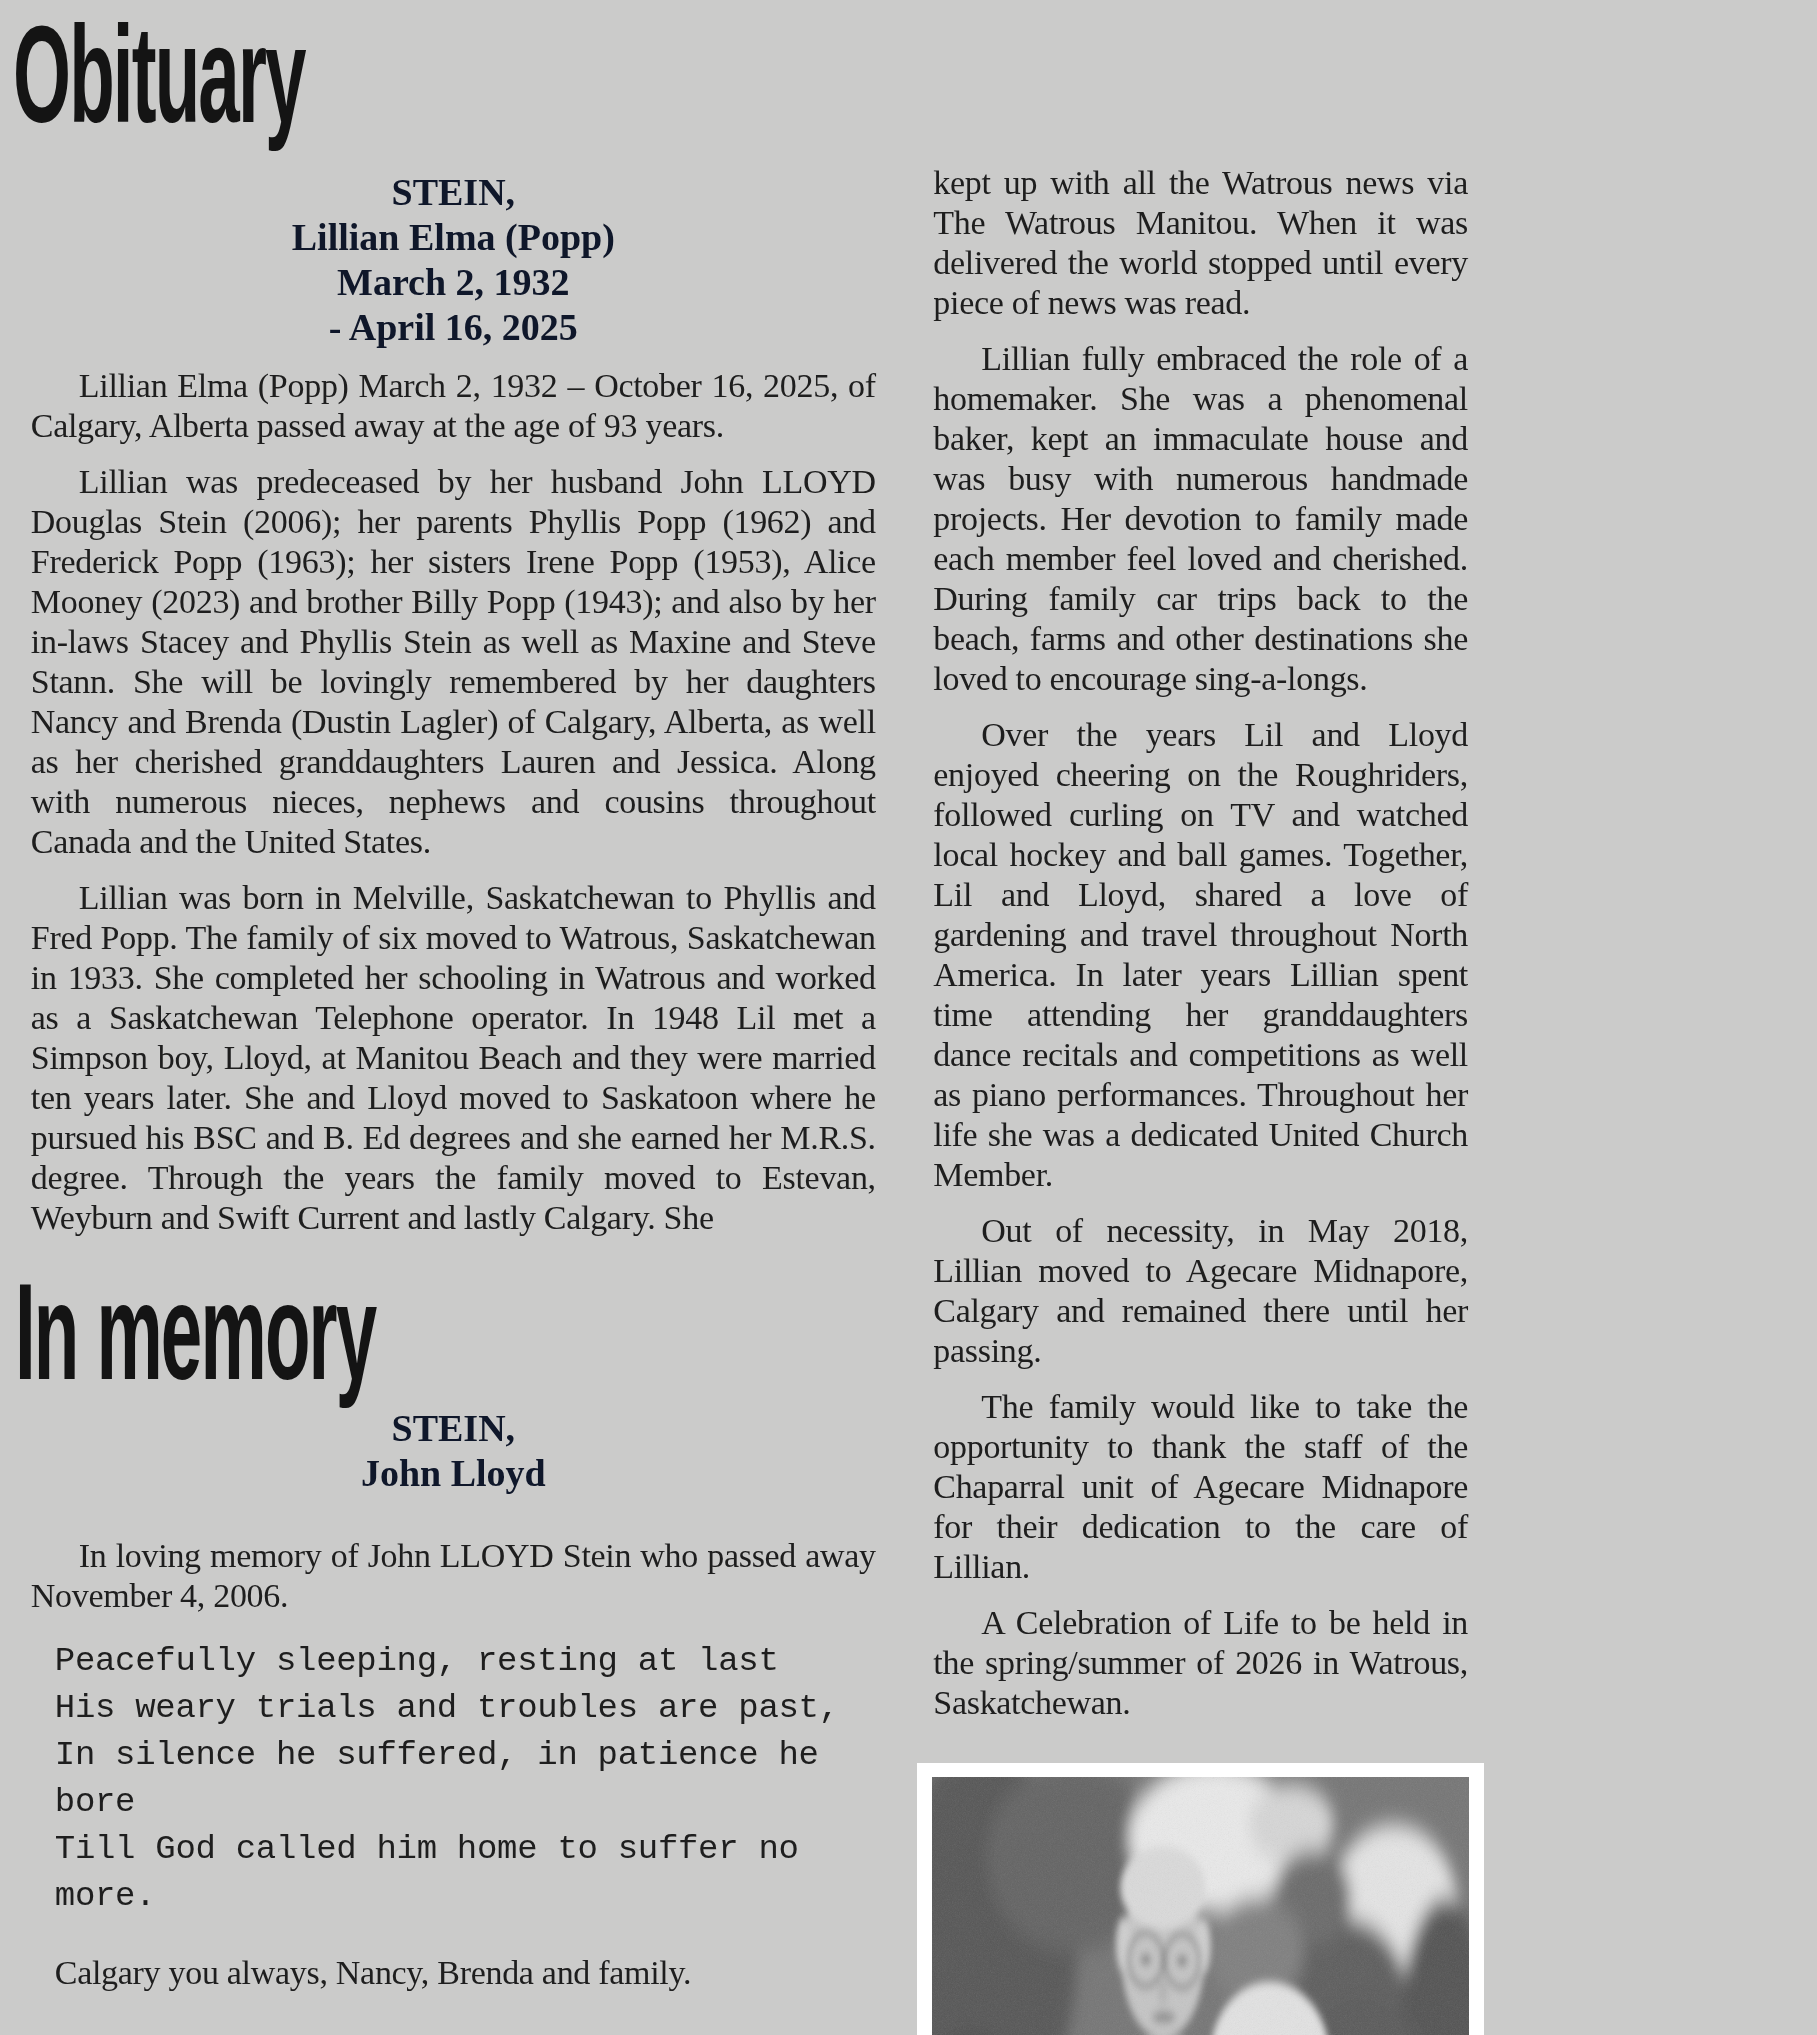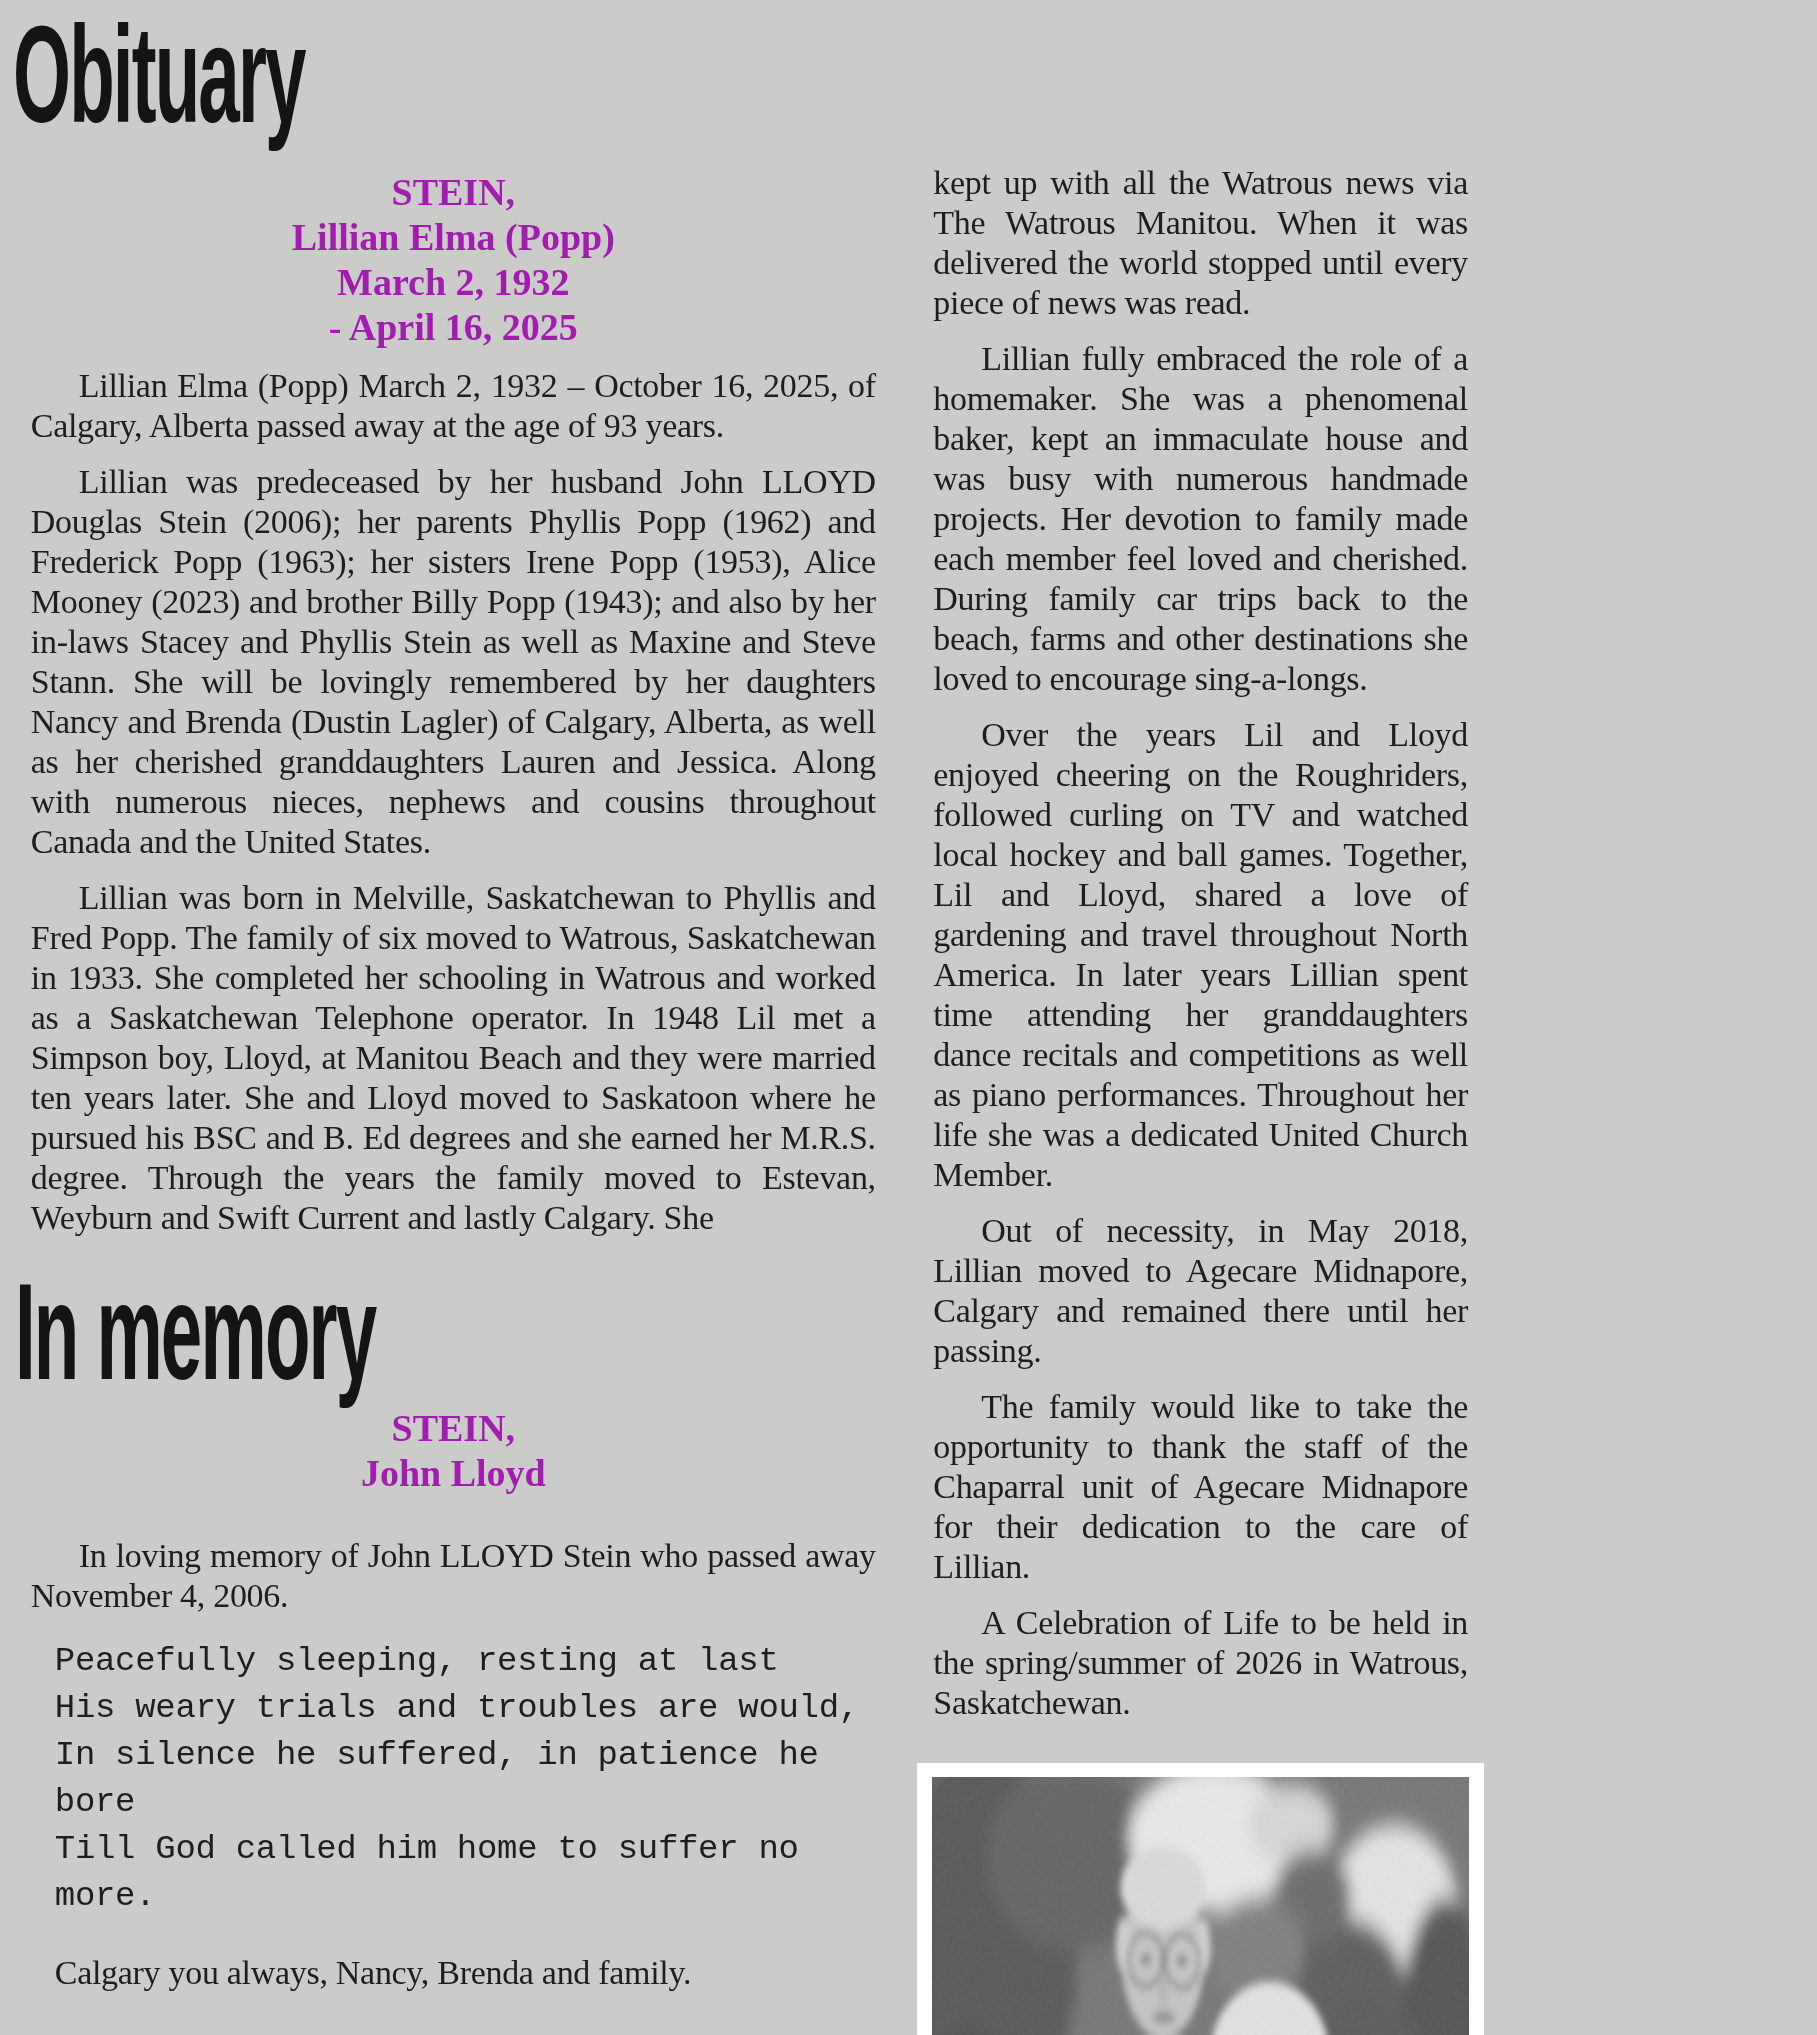--- a/index.html
+++ b/index.html
@@ -33,21 +33,21 @@
     align-items: flex-start;
   }
   .col-left  { width: 877px; flex: 0 0 auto; }
   .col-right { flex: 1 1 auto; min-width: 0; }
   .col-head {
     padding-top: 23px;
     text-align: center;
     font-weight: 700;
     font-size: 38px;
     line-height: 45px;
-    color: #a21caf;
+    color: #0f172a;
   }
   .body-text { margin-top: 8.7px; }
   .para {
     margin: 16px;
     font-size: 34px;
     line-height: 40px;
     text-align: justify;
     text-align-last: left;
     text-indent: 48px;
     letter-spacing: -0.3px;
@@ -104,21 +104,21 @@
 
       <div class="col-head memory-head">
         <div>STEIN,</div>
         <div>John Lloyd</div>
       </div>
 
       <p class="para memory-intro">In loving memory of John LLOYD Stein who passed away November 4, 2006.</p>
 
       <div class="poem">
         <div class="poem-line">Peacefully sleeping, resting at last</div>
-        <div class="poem-line">His weary trials and troubles are would,</div>
+        <div class="poem-line">His weary trials and troubles are past,</div>
         <div class="poem-line">In silence he suffered, in patience he bore</div>
         <div class="poem-line">Till God called him home to suffer no more.</div>
       </div>
 
       <div class="closing">Calgary you always, Nancy, Brenda and family.</div>
     </div>
 
     <div class="col-right">
       <div class="body-text" style="margin-top:0">
         <p class="para noindent">kept up with all the Watrous news via The Watrous Manitou. When it was delivered the world stopped until every piece of news was read.</p>

